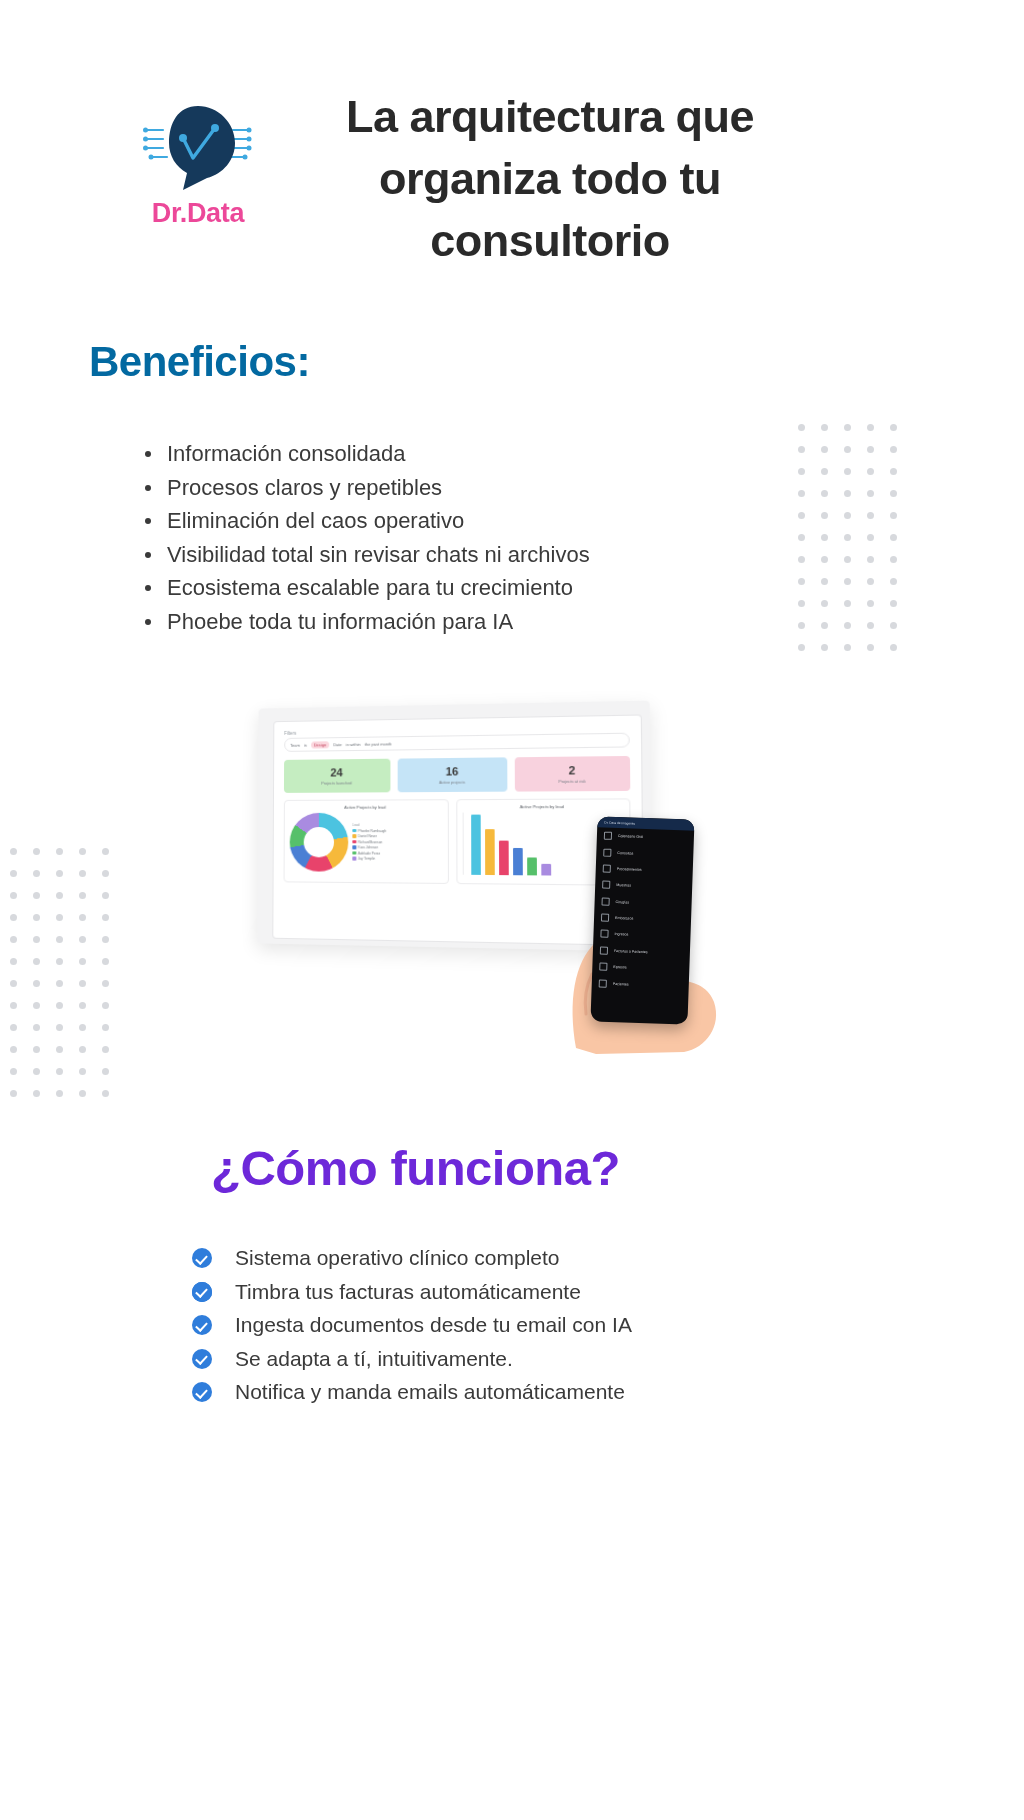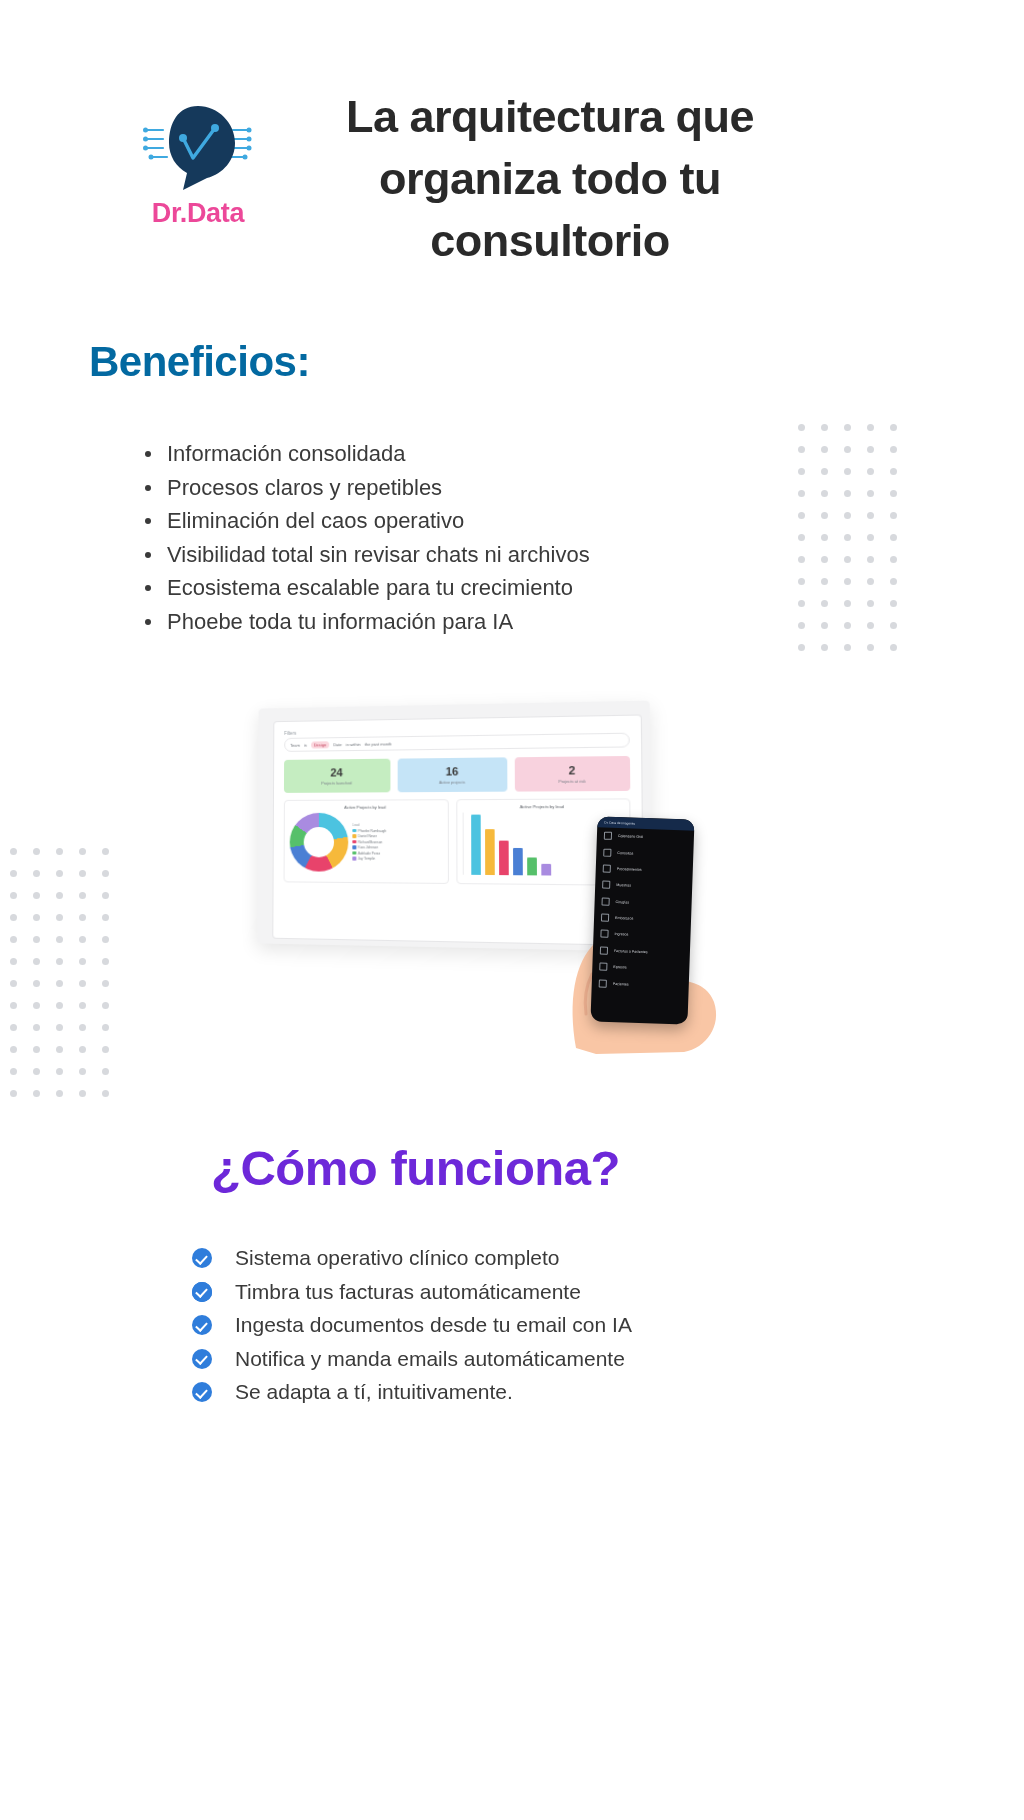--- a/index.html
+++ b/index.html
@@ -429,15 +429,15 @@
   </div>
 </div>
 
 <div class="sec-como-title">¿Cómo funciona?</div>
 <ul class="check-list">
   <li><span class="chk"></span><span>Sistema operativo clínico completo</span></li>
   <li><span class="chk"></span></li>
   <li><span class="chk"></span></li>
   <li><span class="chk"></span><span>Timbra tus facturas automáticamente</span></li>
   <li><span class="chk"></span><span>Ingesta documentos desde tu email con IA</span></li>
+  <li><span class="chk"></span><span>Se adapta a tí, intuitivamente.</span></li>
   <li><span class="chk"></span><span>Notifica y manda emails automáticamente</span></li>
-  <li><span class="chk"></span><span>Se adapta a tí, intuitivamente.</span></li>
 </ul>
 
 </body></html>

